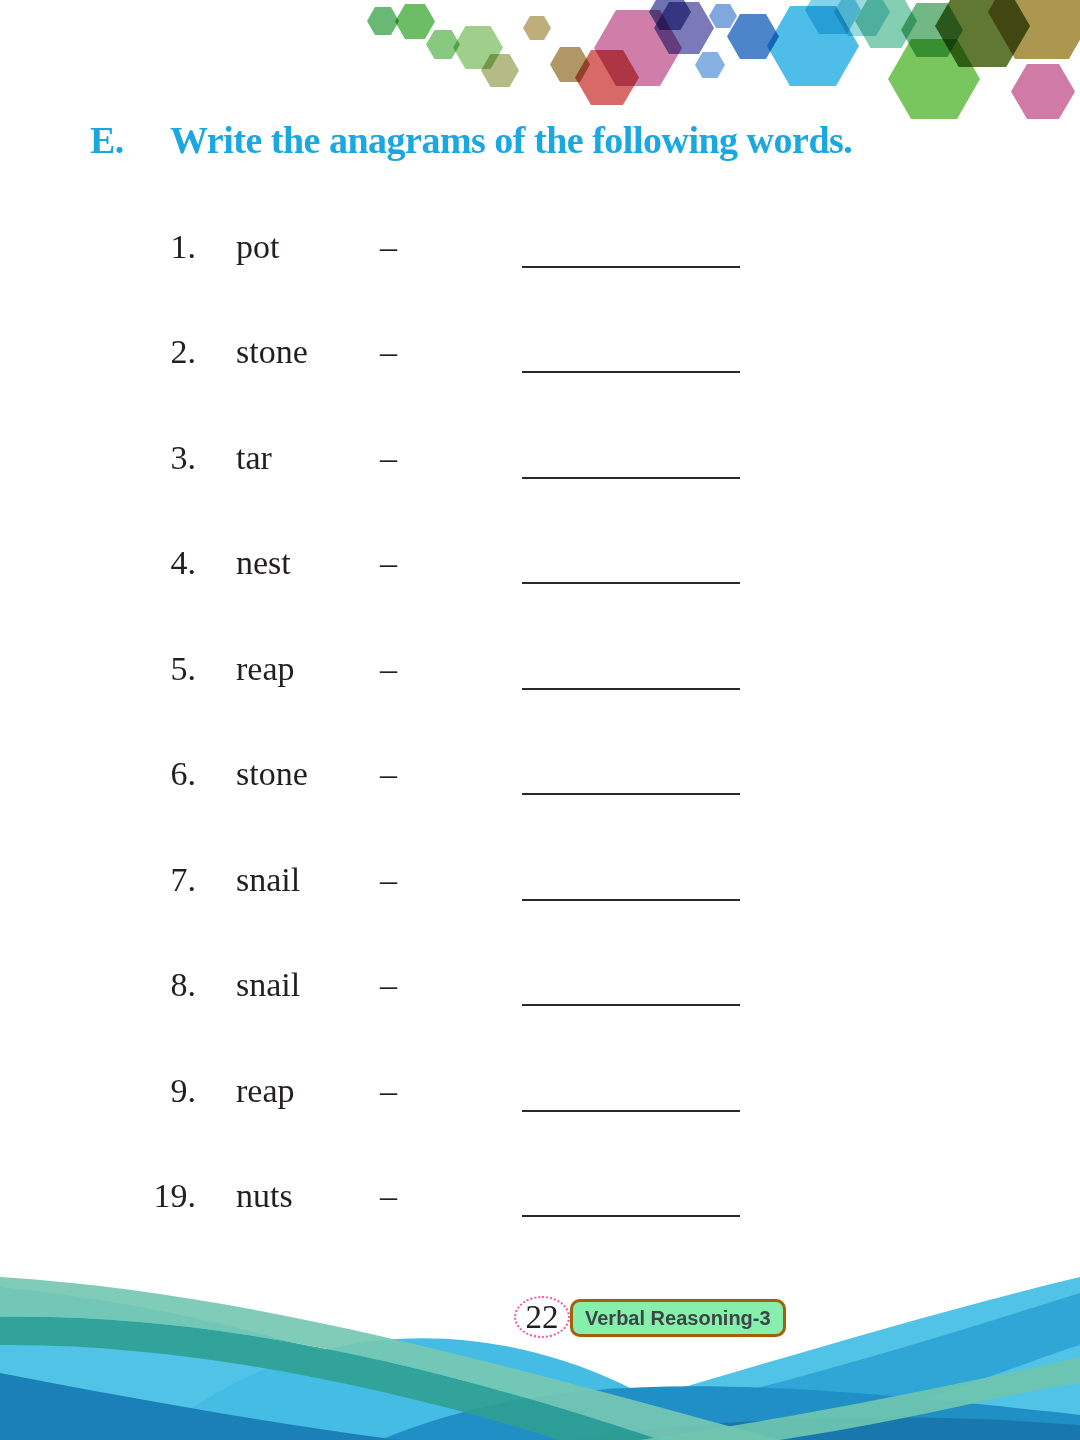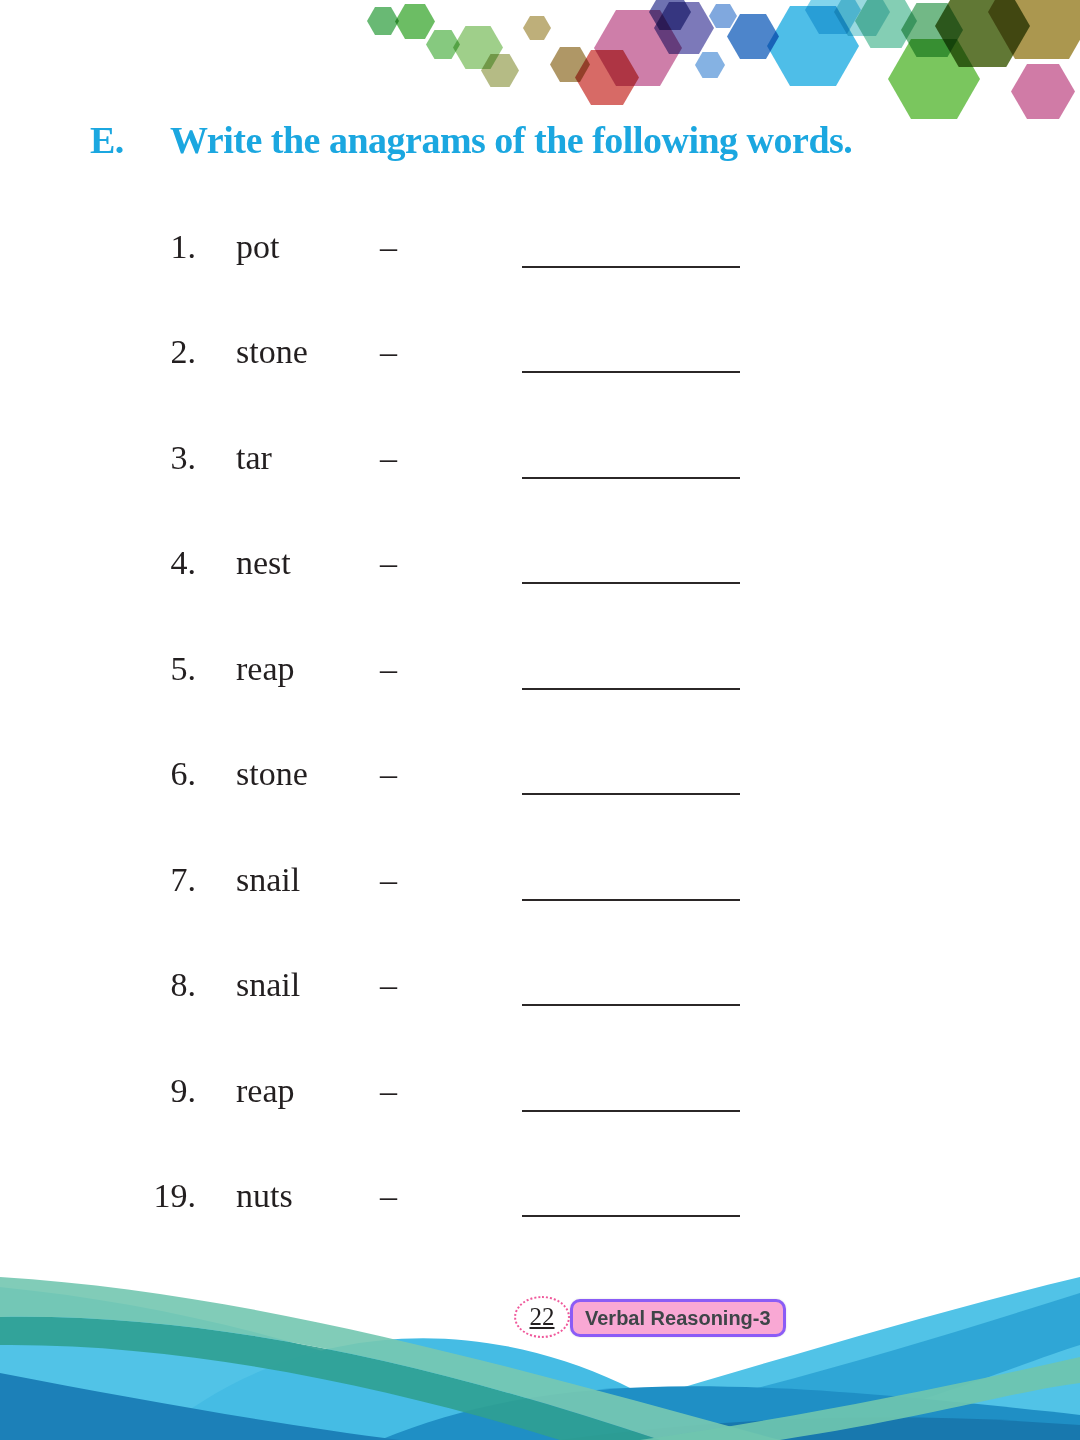--- a/index.html
+++ b/index.html
@@ -29,25 +29,25 @@
   .row .blank{
     flex:none;margin-left:112px;width:218px;height:24px;
     border-bottom:2px solid #2b2727;position:relative;top:8px;
   }
   
   .footer{position:absolute;top:1292px;left:0;width:1080px;height:50px;z-index:5;}
   .page-oval{
     position:absolute;left:514px;top:4px;width:52px;height:38px;
     border:2px dotted #F0589B;border-radius:50%;background:#fff;
     display:flex;align-items:center;justify-content:center;
-    font-size:25px;color:#231F20;text-decoration:underline;
+    font-size:33px;color:#231F20;
   }
   .book-badge{
     position:absolute;left:570px;top:7px;height:32px;padding:0 12px;
-    background:#f9a8d4;border:3px solid #8b5cf6;border-radius:10px;
+    background:#86efac;border:3px solid #a16207;border-radius:10px;
     display:flex;align-items:center;justify-content:center;
     font-family:"Liberation Sans", sans-serif;font-size:20px;font-weight:bold;color:#3E4548;
     box-shadow:0 0 2px rgba(0,0,0,.15);
   }
   
   .waves{position:absolute;left:0;bottom:0;width:1080px;height:175px;display:block;z-index:1;}
 </style>
 </head>
 <body>
 

